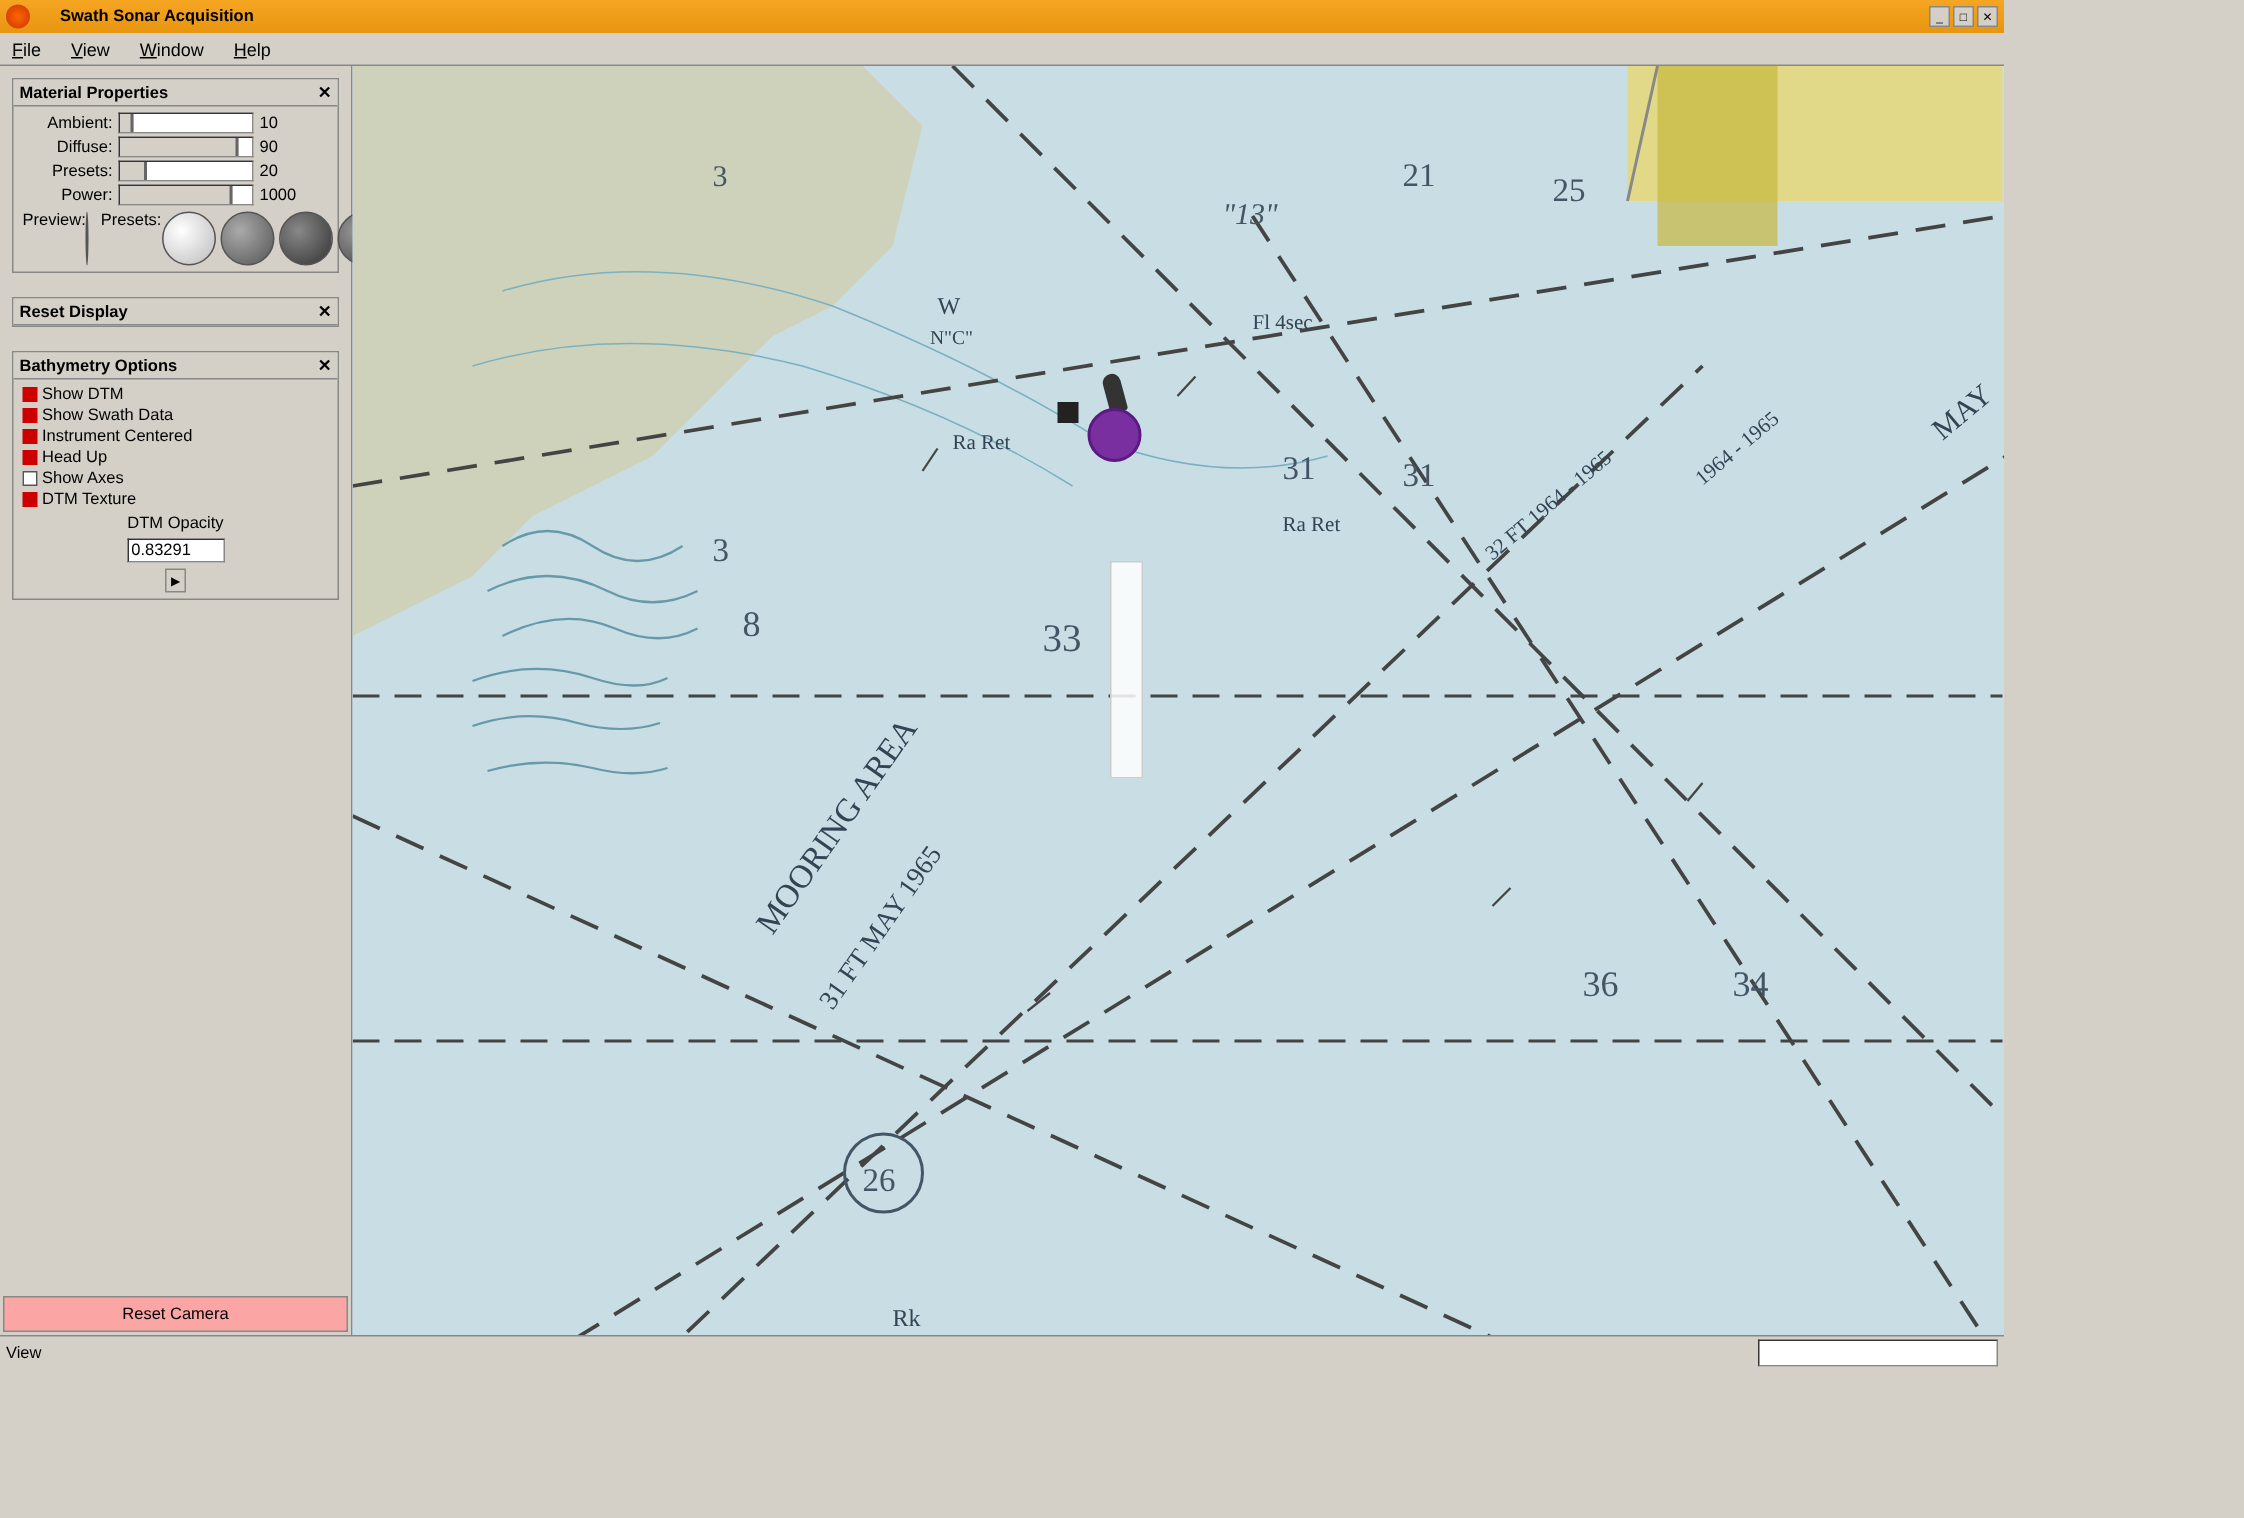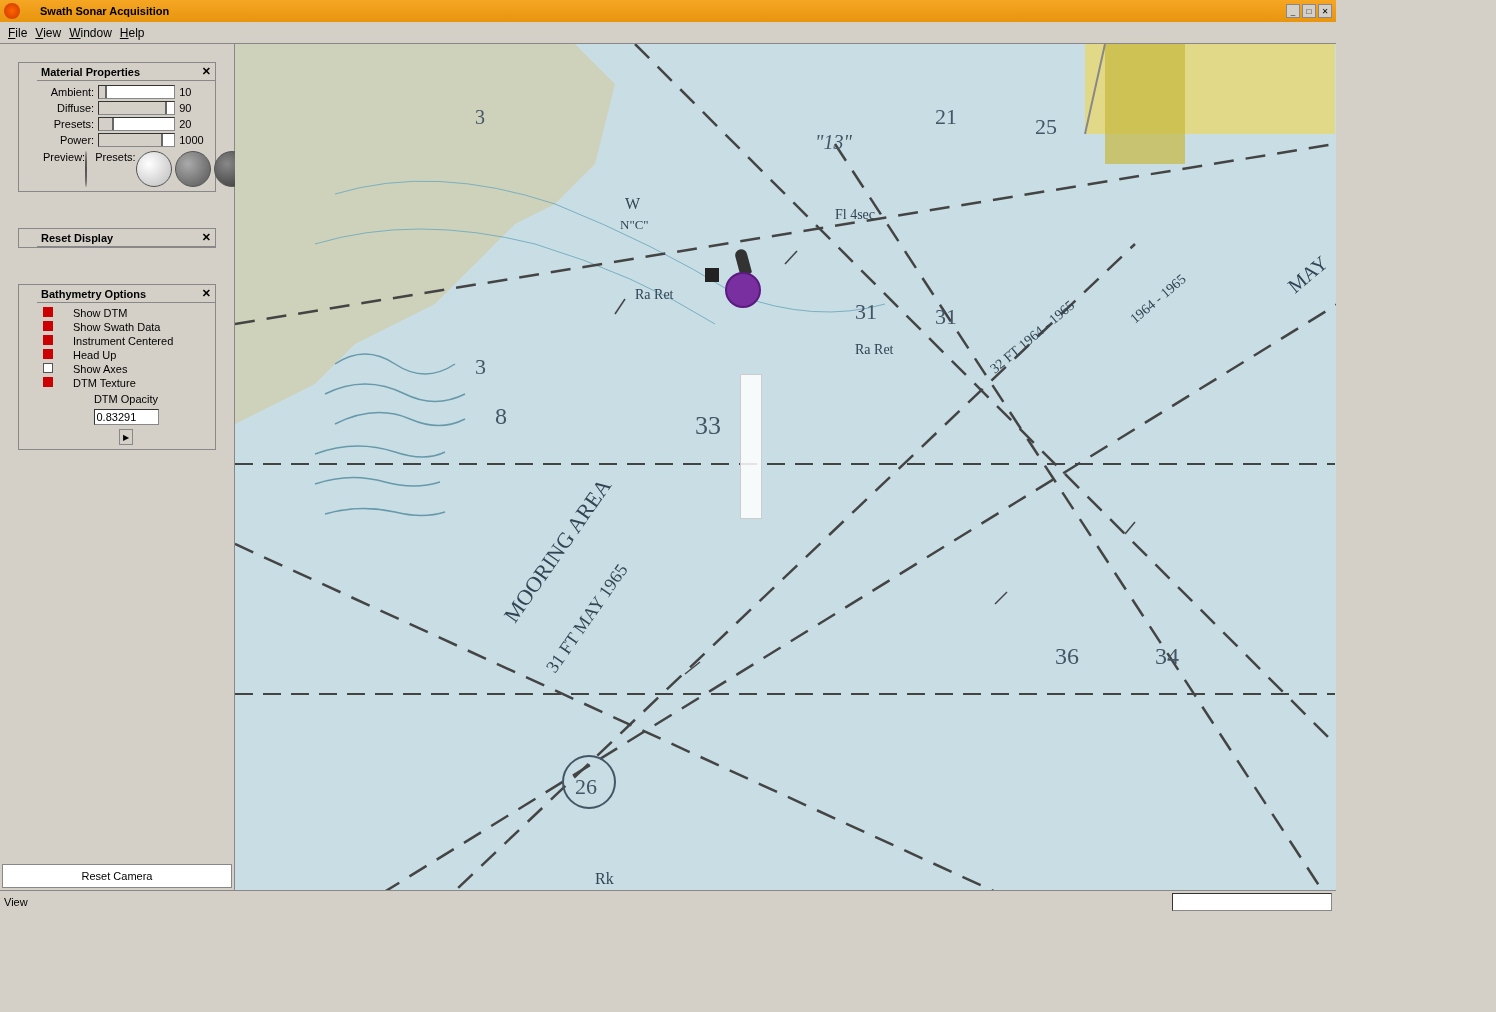--- a/index.html
+++ b/index.html
@@ -46,20 +46,21 @@
 
     
     #menubar {
       width: 100%;
       height: 22px;
       background: #d4d0c8;
       display: flex;
       align-items: center;
       border-bottom: 1px solid #888;
       padding: 0 4px;
+      gap: 12px;
     }
     #menubar span {
       font-size: 12px;
       cursor: pointer;
       padding: 2px 4px;
       color: #000;
     }
     #menubar span u { text-decoration: underline; }
 
     
@@ -76,23 +77,22 @@
       background: #d4d0c8;
       border-right: 1px solid #888;
       display: flex;
       flex-direction: column;
       height: 100%;
     }
 
     
     .panel-section {
       border: 1px solid #888;
-      margin: 18px;
-      background: #d4d0c8;
-      padding-left: 18px;
+      margin: 8px;
+      background: #d4d0c8;
     }
     .panel-header {
       background: #d4d0c8;
       border-bottom: 1px solid #888;
       padding: 2px 4px;
       display: flex;
       align-items: center;
       justify-content: space-between;
       font-size: 11px;
       font-weight: bold;
@@ -167,22 +167,22 @@
       display: flex;
       align-items: center;
       gap: 4px;
       margin-bottom: 2px;
       cursor: pointer;
     }
 
     
     .bathy-row {
       display: flex;
-      align-items: flex-start;
-      gap: 20px;
+      align-items: center;
+      gap: 3px;
       margin-bottom: 2px;
       cursor: pointer;
     }
     .red-square {
       width: 10px; height: 10px;
       background: #cc0000;
       display: inline-block;
       flex-shrink: 0;
     }
     .white-square {
@@ -218,21 +218,21 @@
       display: flex; align-items: center; justify-content: center;
       font-size: 8px;
       cursor: pointer;
     }
 
     
     .reset-camera-btn {
       width: calc(100% - 4px);
       margin: 2px;
       height: 24px;
-      background: #ffffff;
+      background: #fca5a5;
       border: 1px solid #888;
       font-size: 11px;
       cursor: pointer;
       display: flex; align-items: center; justify-content: center;
     }
 
     
     #map-view {
       flex: 1;
       position: relative;

